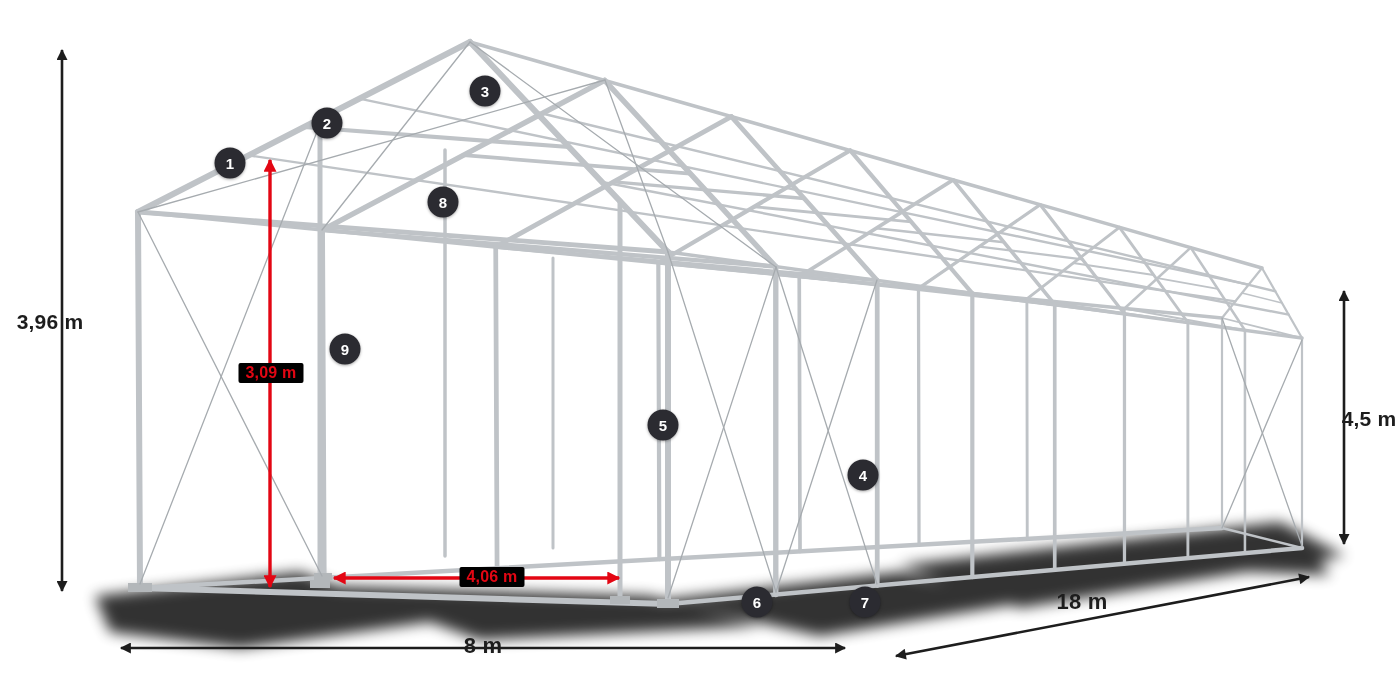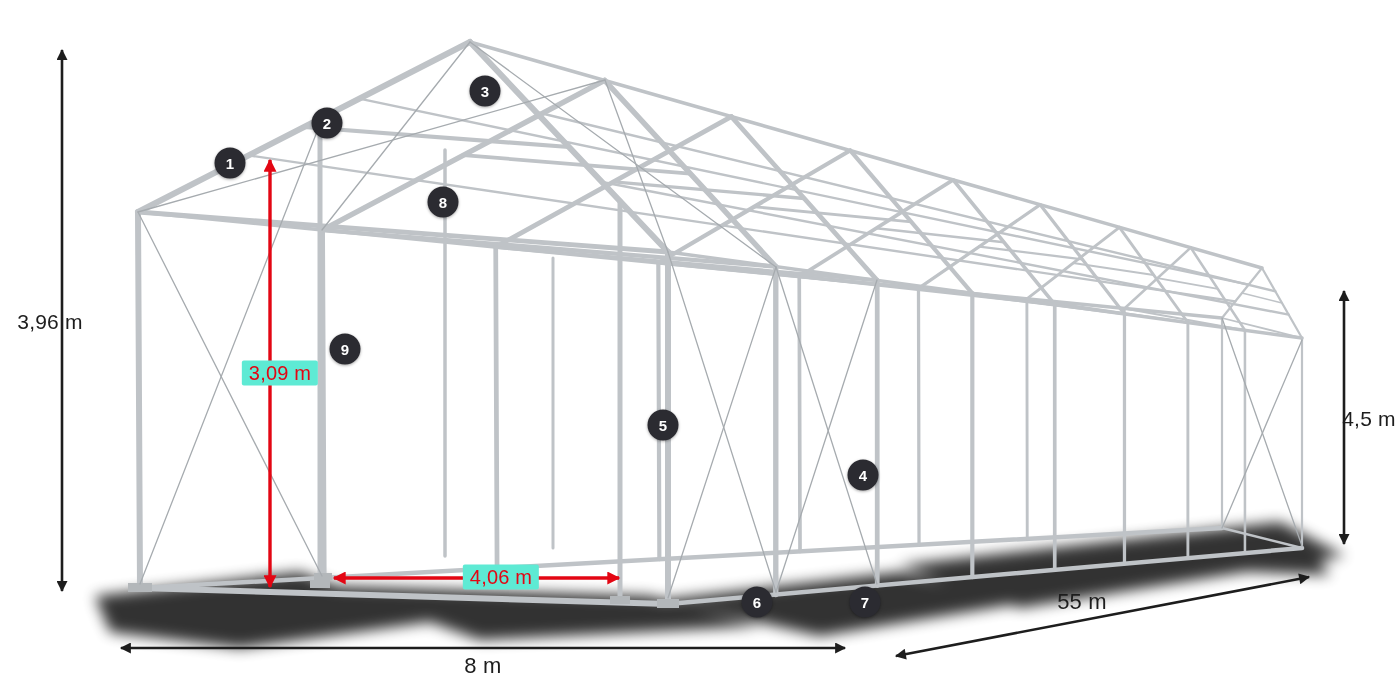--- a/index.html
+++ b/index.html
@@ -5,27 +5,27 @@
   html,body{margin:0;padding:0;background:#fff;}
   .stage{
     position:relative;width:1400px;height:700px;
     background:var(--background,#ffffff);
     font-family:"Liberation Sans","DejaVu Sans",sans-serif;
     overflow:hidden;
   }
   .stage svg{position:absolute;left:0;top:0;display:block;}
   .dim-label{
     position:absolute;transform:translate(-50%,-50%);
-    font-weight:400;font-size:21px;color:var(--dimension-line,#1d1d1d);
+    font-weight:700;font-size:21px;color:var(--dimension-line,#1d1d1d);
     white-space:nowrap;letter-spacing:.2px;z-index:5;
   }
   .dim-label.lg{font-size:22px;}
   .dim-label.red{
-    color:var(--accent-red,#e30613);font-size:20px;
-    background:#5eead4;padding:1px 7px;border-radius:2px;margin-left:9px;
+    color:var(--accent-red,#e30613);font-size:16px;
+    background:#000000;padding:1px 7px;border-radius:2px;
   }
   .callout{
     position:absolute;transform:translate(-50%,-50%);
     width:31px;height:31px;border-radius:50%;
     background:var(--badge-bg,#2b2b31);color:#fff;
     font-size:15px;font-weight:700;
     display:flex;align-items:center;justify-content:center;
     box-shadow:0 1px 3px rgba(0,0,0,.35);
     cursor:pointer;z-index:6;user-select:none;
   }
@@ -150,22 +150,22 @@
       <line x1="1344" y1="291" x2="1344" y2="544" stroke="var(--dimension-line,#1d1d1d)" stroke-width="2.6" marker-start="url(#ah-black)" marker-end="url(#ah-black)"></line>
       <line x1="121" y1="648" x2="845" y2="648" stroke="var(--dimension-line,#1d1d1d)" stroke-width="2.6" marker-start="url(#ah-black)" marker-end="url(#ah-black)"></line>
       <line x1="896" y1="656" x2="1309" y2="577" stroke="var(--dimension-line,#1d1d1d)" stroke-width="2.6" marker-start="url(#ah-black)" marker-end="url(#ah-black)"></line>
       <line x1="270" y1="160" x2="270" y2="587" stroke="var(--accent-red,#e30613)" stroke-width="3.4" marker-start="url(#ah-red)" marker-end="url(#ah-red)"></line>
       <line x1="334" y1="578" x2="619" y2="578" stroke="var(--accent-red,#e30613)" stroke-width="3.4" marker-start="url(#ah-red)" marker-end="url(#ah-red)"></line>
     </g>
   </svg>
 
   <div class="dim-label" style="left:50px;top:322px">3,96 m</div>
   <div class="dim-label" style="left:1369px;top:419px">4,5 m</div>
-  <div class="dim-label lg" style="left:483px;top:666px">8 m</div>
-  <div class="dim-label lg" style="left:1082px;top:602px">55 m</div>
+  <div class="dim-label lg" style="left:483px;top:646px">8 m</div>
+  <div class="dim-label lg" style="left:1082px;top:602px">18 m</div>
   <div class="dim-label red" style="left:271px;top:373px">3,09 m</div>
   <div class="dim-label red" style="left:492px;top:577px">4,06 m</div>
 
   <div class="callout" style="left:230px;top:163px">1</div>
   <div class="callout" style="left:327px;top:123px">2</div>
   <div class="callout" style="left:485px;top:91px">3</div>
   <div class="callout" style="left:863px;top:475px">4</div>
   <div class="callout" style="left:663px;top:425px">5</div>
   <div class="callout" style="left:757px;top:602px">6</div>
   <div class="callout" style="left:865px;top:602px">7</div>

